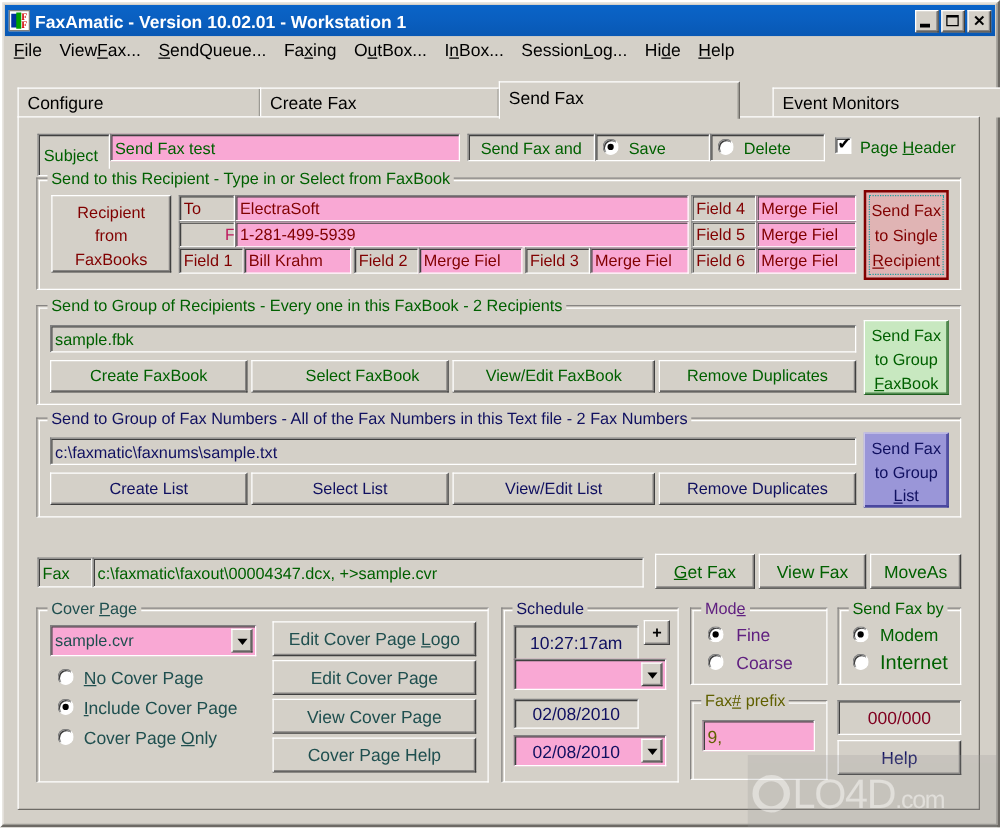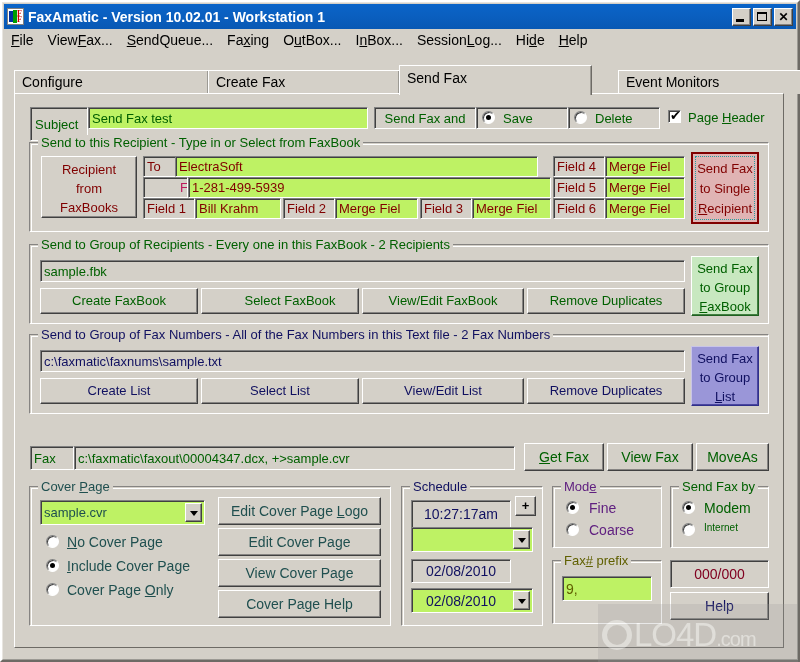--- a/index.html
+++ b/index.html
@@ -102,21 +102,21 @@
   .tabbody{
     position:absolute;left:14px;top:93px;width:770px;height:555px;
     background:#d4d0c8;
     border:1px solid #ffffff;
     border-right-color:#6d6a65;border-bottom-color:#6d6a65;
     box-sizing:border-box;
   }
 
   
   .sunken{
-    background:#bef264;
+    background:#f9a8d4;
     border:1px solid #808080;
     border-right-color:#ffffff;border-bottom-color:#ffffff;
     box-shadow:inset 1px 1px 0 #404040;
     box-sizing:border-box;
     padding-left:24px;
   }
   .sunken-gray{
     background:#d4d0c8;
     border:1px solid #808080;
     border-right-color:#ffffff;border-bottom-color:#ffffff;
@@ -309,21 +309,21 @@
     </div>
     <div class="raised" style="position:absolute;left:26px;top:62px;width:96px;height:62px;color:#800000;font-size:13px;line-height:19px;padding-top:3px;">
       <div>Recipient</div>
       <div>from</div>
       <div>FaxBooks</div>
     </div>
 
     <div class="sunken-gray" style="position:absolute;left:128px;top:62px;width:45px;height:21px;">
       <div class="fld" style="left:0;top:0;right:0;bottom:0;color:#800000;">To</div>
     </div>
-    <div class="sunken" style="position:absolute;left:160px;top:62px;width:363px;height:21px;">
+    <div class="sunken" style="position:absolute;left:173px;top:62px;width:363px;height:21px;">
       <div class="fld" style="left:0;top:0;right:0;bottom:0;color:#800000;">ElectraSoft</div>
     </div>
     <div class="sunken-gray" style="position:absolute;left:538px;top:62px;width:52px;height:21px;">
       <div class="fld" style="left:0;top:0;right:0;bottom:0;color:#800000;">Field 4</div>
     </div>
     <div class="sunken" style="position:absolute;left:590px;top:62px;width:80px;height:21px;">
       <div class="fld" style="left:0;top:0;right:0;bottom:0;color:#800000;">Merge Fiel</div>
     </div>
 
     <div class="sunken-gray" style="position:absolute;left:128px;top:83px;width:45px;height:21px;">
@@ -457,21 +457,21 @@
     <span class="lbl" style="left:574px;top:406px;color:#602080;font-size:14px;">Fine</span>
     <span class="radio" style="left:551px;top:429px;"></span>
     <span class="lbl" style="left:574px;top:428px;color:#602080;font-size:14px;">Coarse</span>
 
     <div class="grp" style="left:655px;top:392px;width:99px;height:62px;">
       <span class="grp-title" style="color:#006000;">Send Fax by</span>
     </div>
     <span class="radio on" style="left:667px;top:407px;"></span>
     <span class="lbl" style="left:689px;top:406px;color:#006000;font-size:14px;">Modem</span>
     <span class="radio" style="left:667px;top:429px;"></span>
-    <span class="lbl" style="left:689px;top:428px;color:#006000;font-size:10px;">Internet</span>
+    <span class="lbl" style="left:689px;top:428px;color:#006000;font-size:16px;">Internet</span>
 
     <div class="grp" style="left:537px;top:466px;width:110px;height:64px;">
       <span class="grp-title" style="color:#606000;">Fax<u>#</u> prefix</span>
     </div>
     <div class="sunken" style="position:absolute;left:547px;top:482px;width:90px;height:25px;">
       <div class="fld" style="left:0;top:0;right:0;bottom:0;color:#606000;font-size:14px;">9,</div>
     </div>
 
     <div class="sunken-gray" style="position:absolute;left:655px;top:466px;width:99px;height:28px;">
       <div class="fld" style="left:0;top:0;right:0;bottom:0;color:#800020;font-size:14px;justify-content:center;padding-left:0;">000/000</div>

